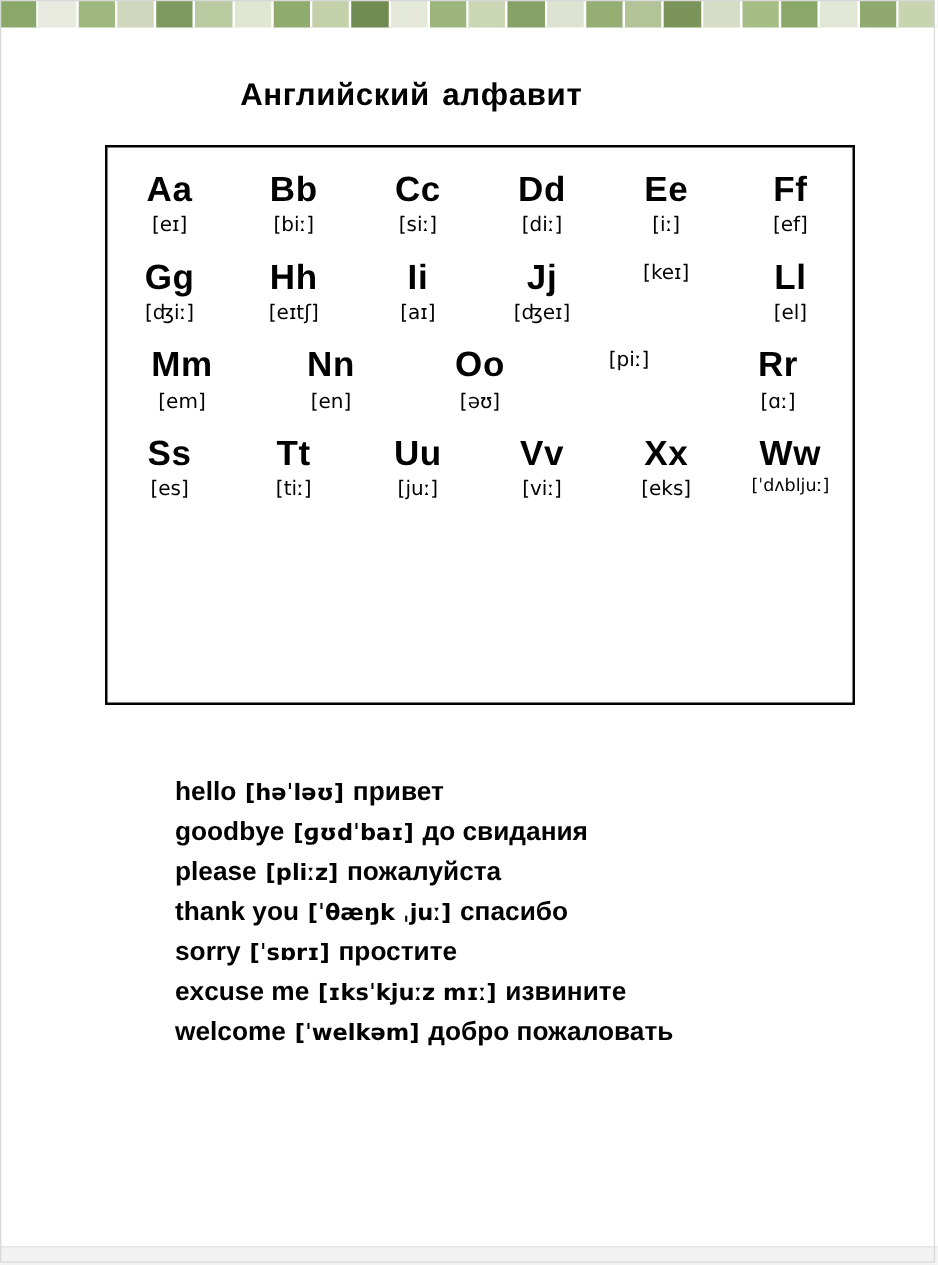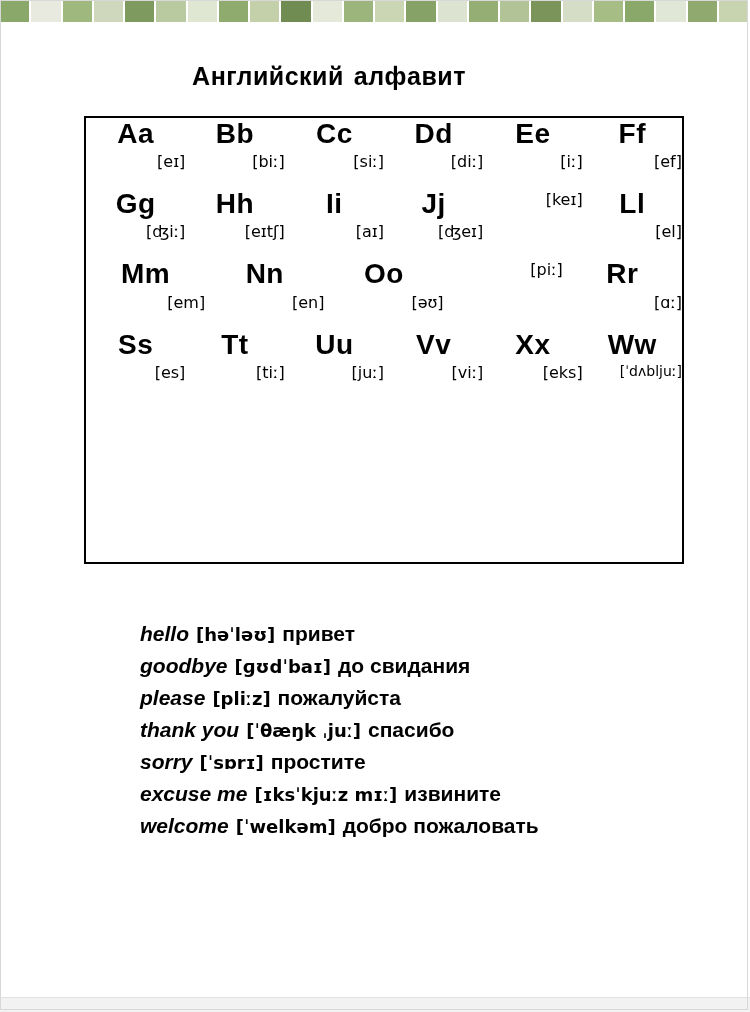--- a/index.html
+++ b/index.html
@@ -66,20 +66,21 @@
 
   
   .alphabet-box {
     position: absolute;
     top: 116px;
     left: 84px;
     width: 600px;
     height: 448px;
     border: 2px solid #000000;
     box-sizing: border-box;
+    padding-top: 18px;
   }
   .alpha-row {
     display: flex;
     width: 100%;
     margin-bottom: 14px;
   }
   .alpha-row.short {
     justify-content: center;
   }
   .alpha-cell {
@@ -93,41 +94,39 @@
     font-size: 28px;
     font-weight: bold;
     line-height: 1.15;
     letter-spacing: 0.5px;
   }
   .ipa {
     font-family: "DejaVu Sans", sans-serif;
     font-size: 16px;
     line-height: 1.5;
     white-space: nowrap;
-    text-align: right;
   }
   .ipa.small {
     font-size: 14px;
   }
 
   
   .phrases {
     position: absolute;
     top: 618px;
     left: 140px;
     width: 560px;
   }
   .phrase-line {
     font-size: 21px;
     line-height: 31px;
     white-space: nowrap;
   }
   .phrase-en {
     font-weight: bold;
-    font-style: italic;
   }
   .phrase-ipa {
     font-family: "DejaVu Sans", sans-serif;
     font-weight: bold;
     font-size: 18px;
   }
   .phrase-ru {
     font-weight: bold;
   }
   .gap { display: inline-block; width: 7px; }

